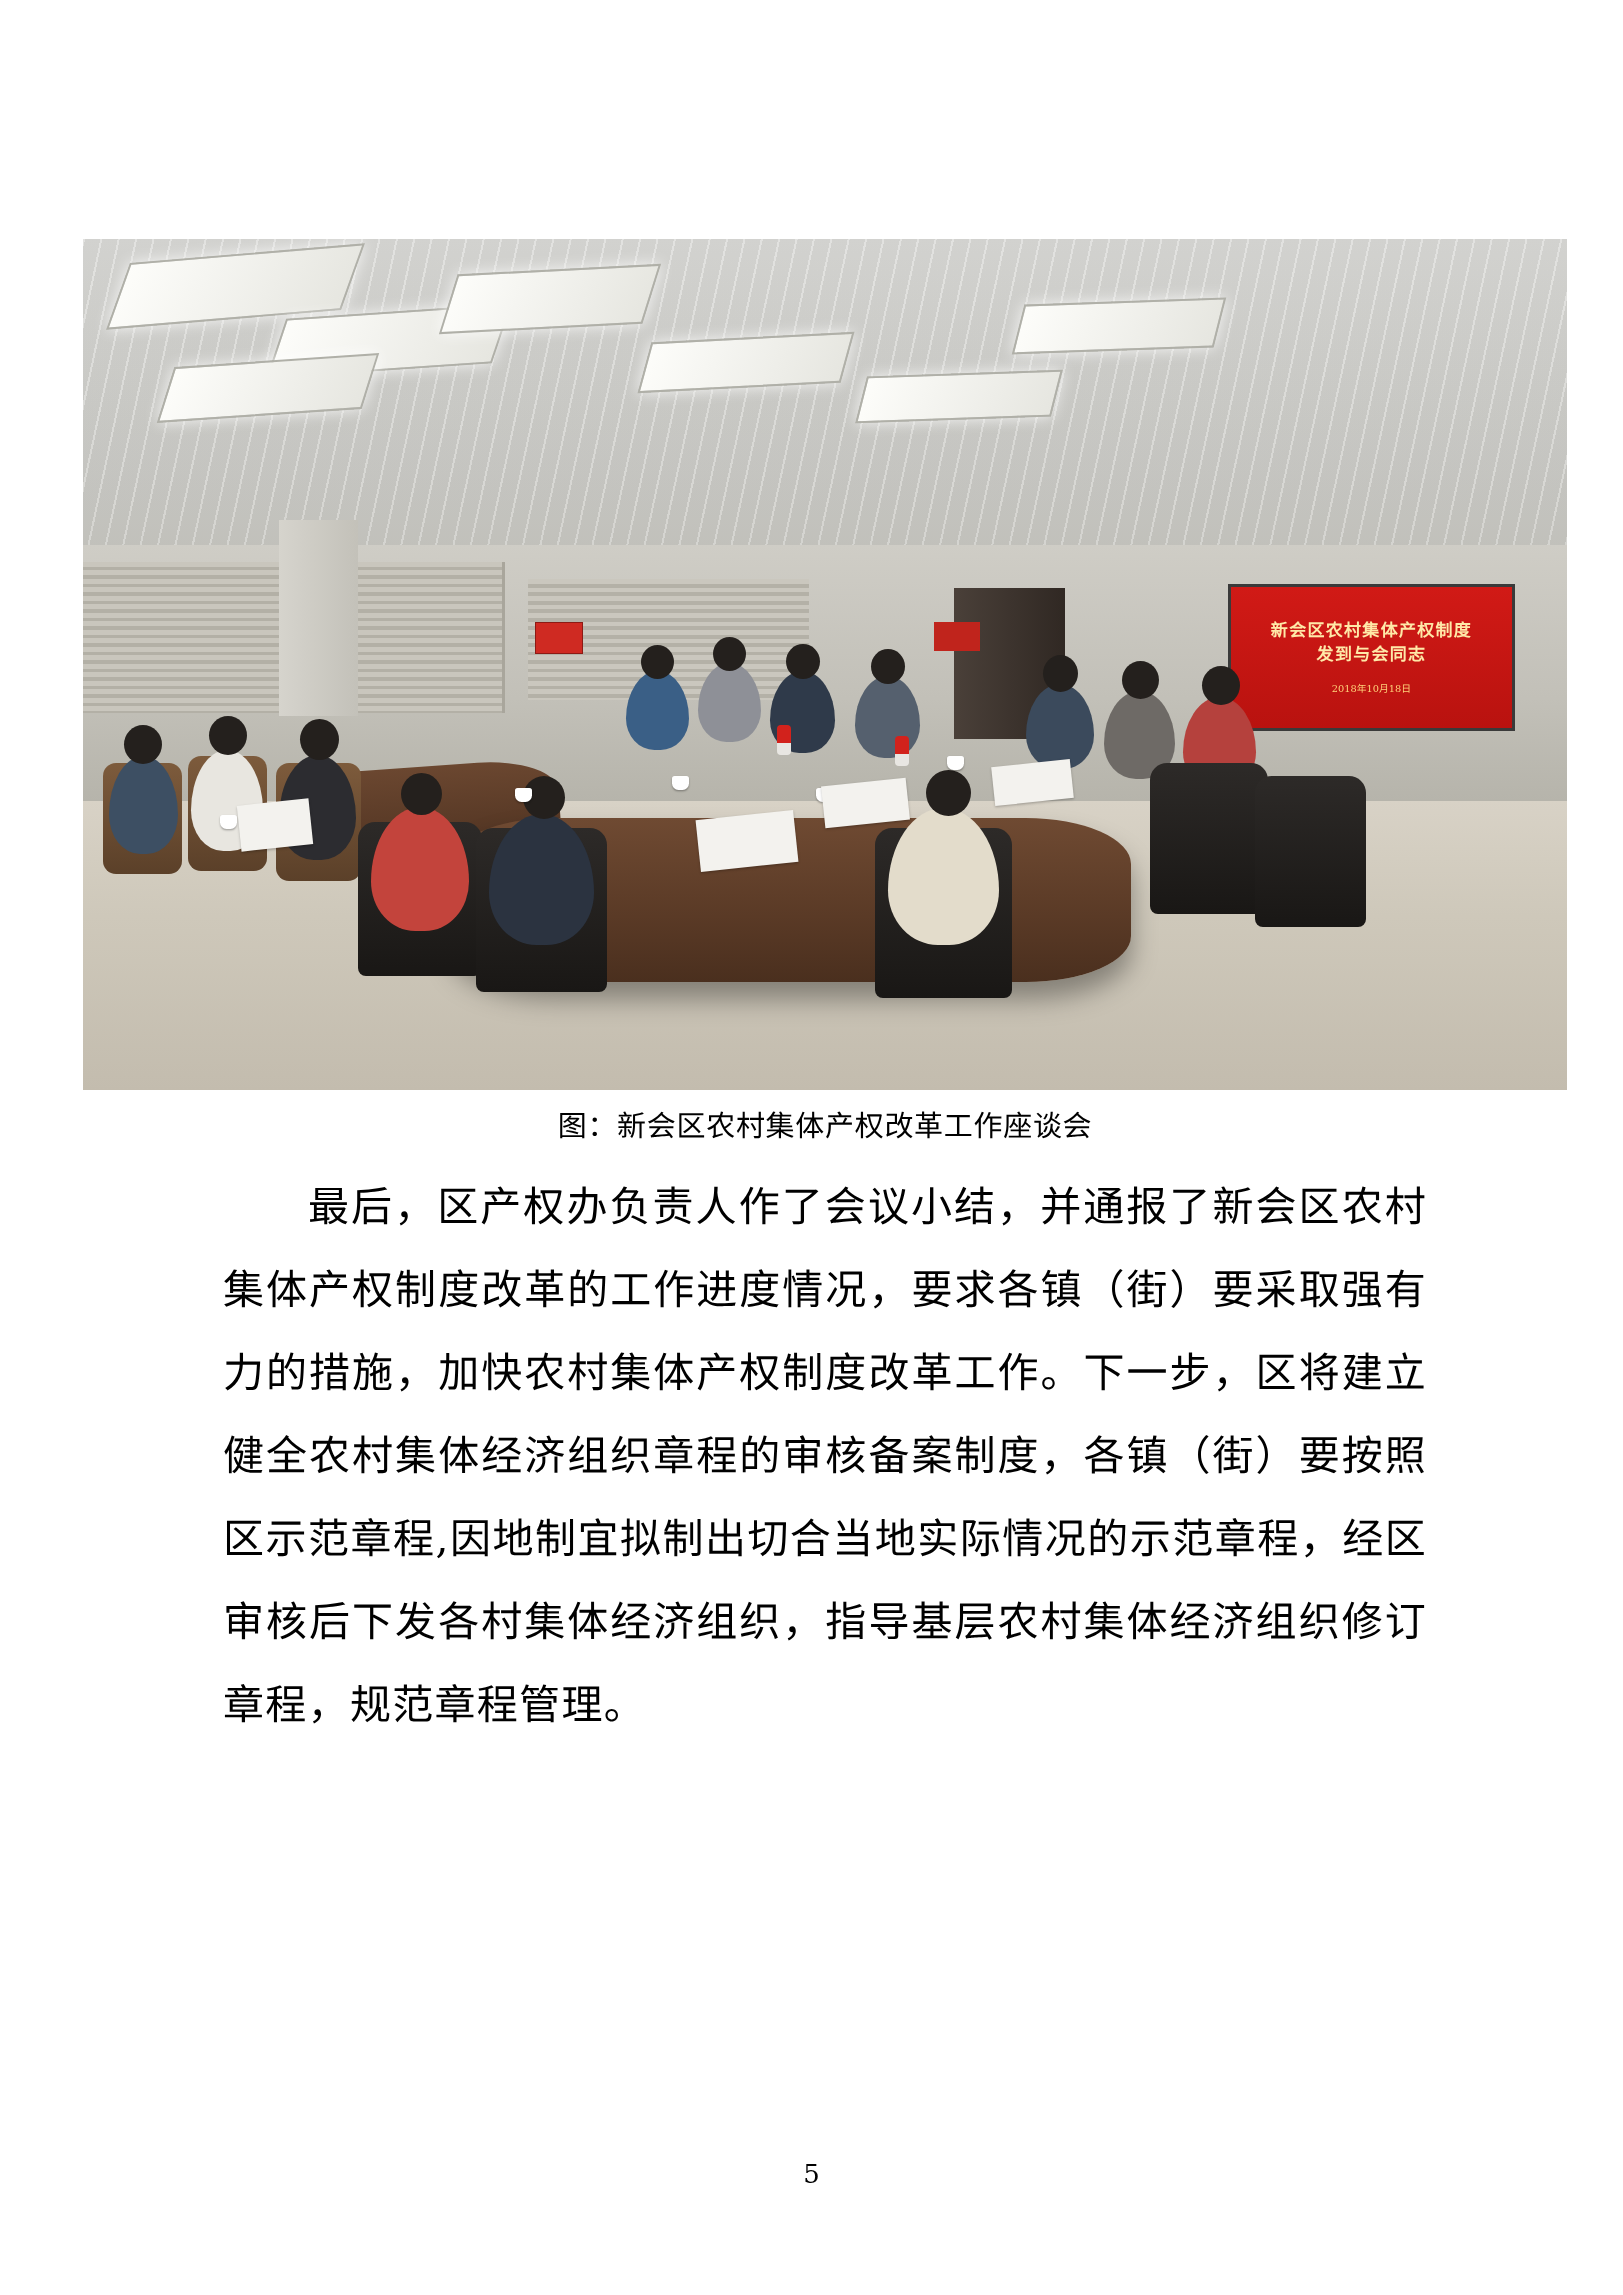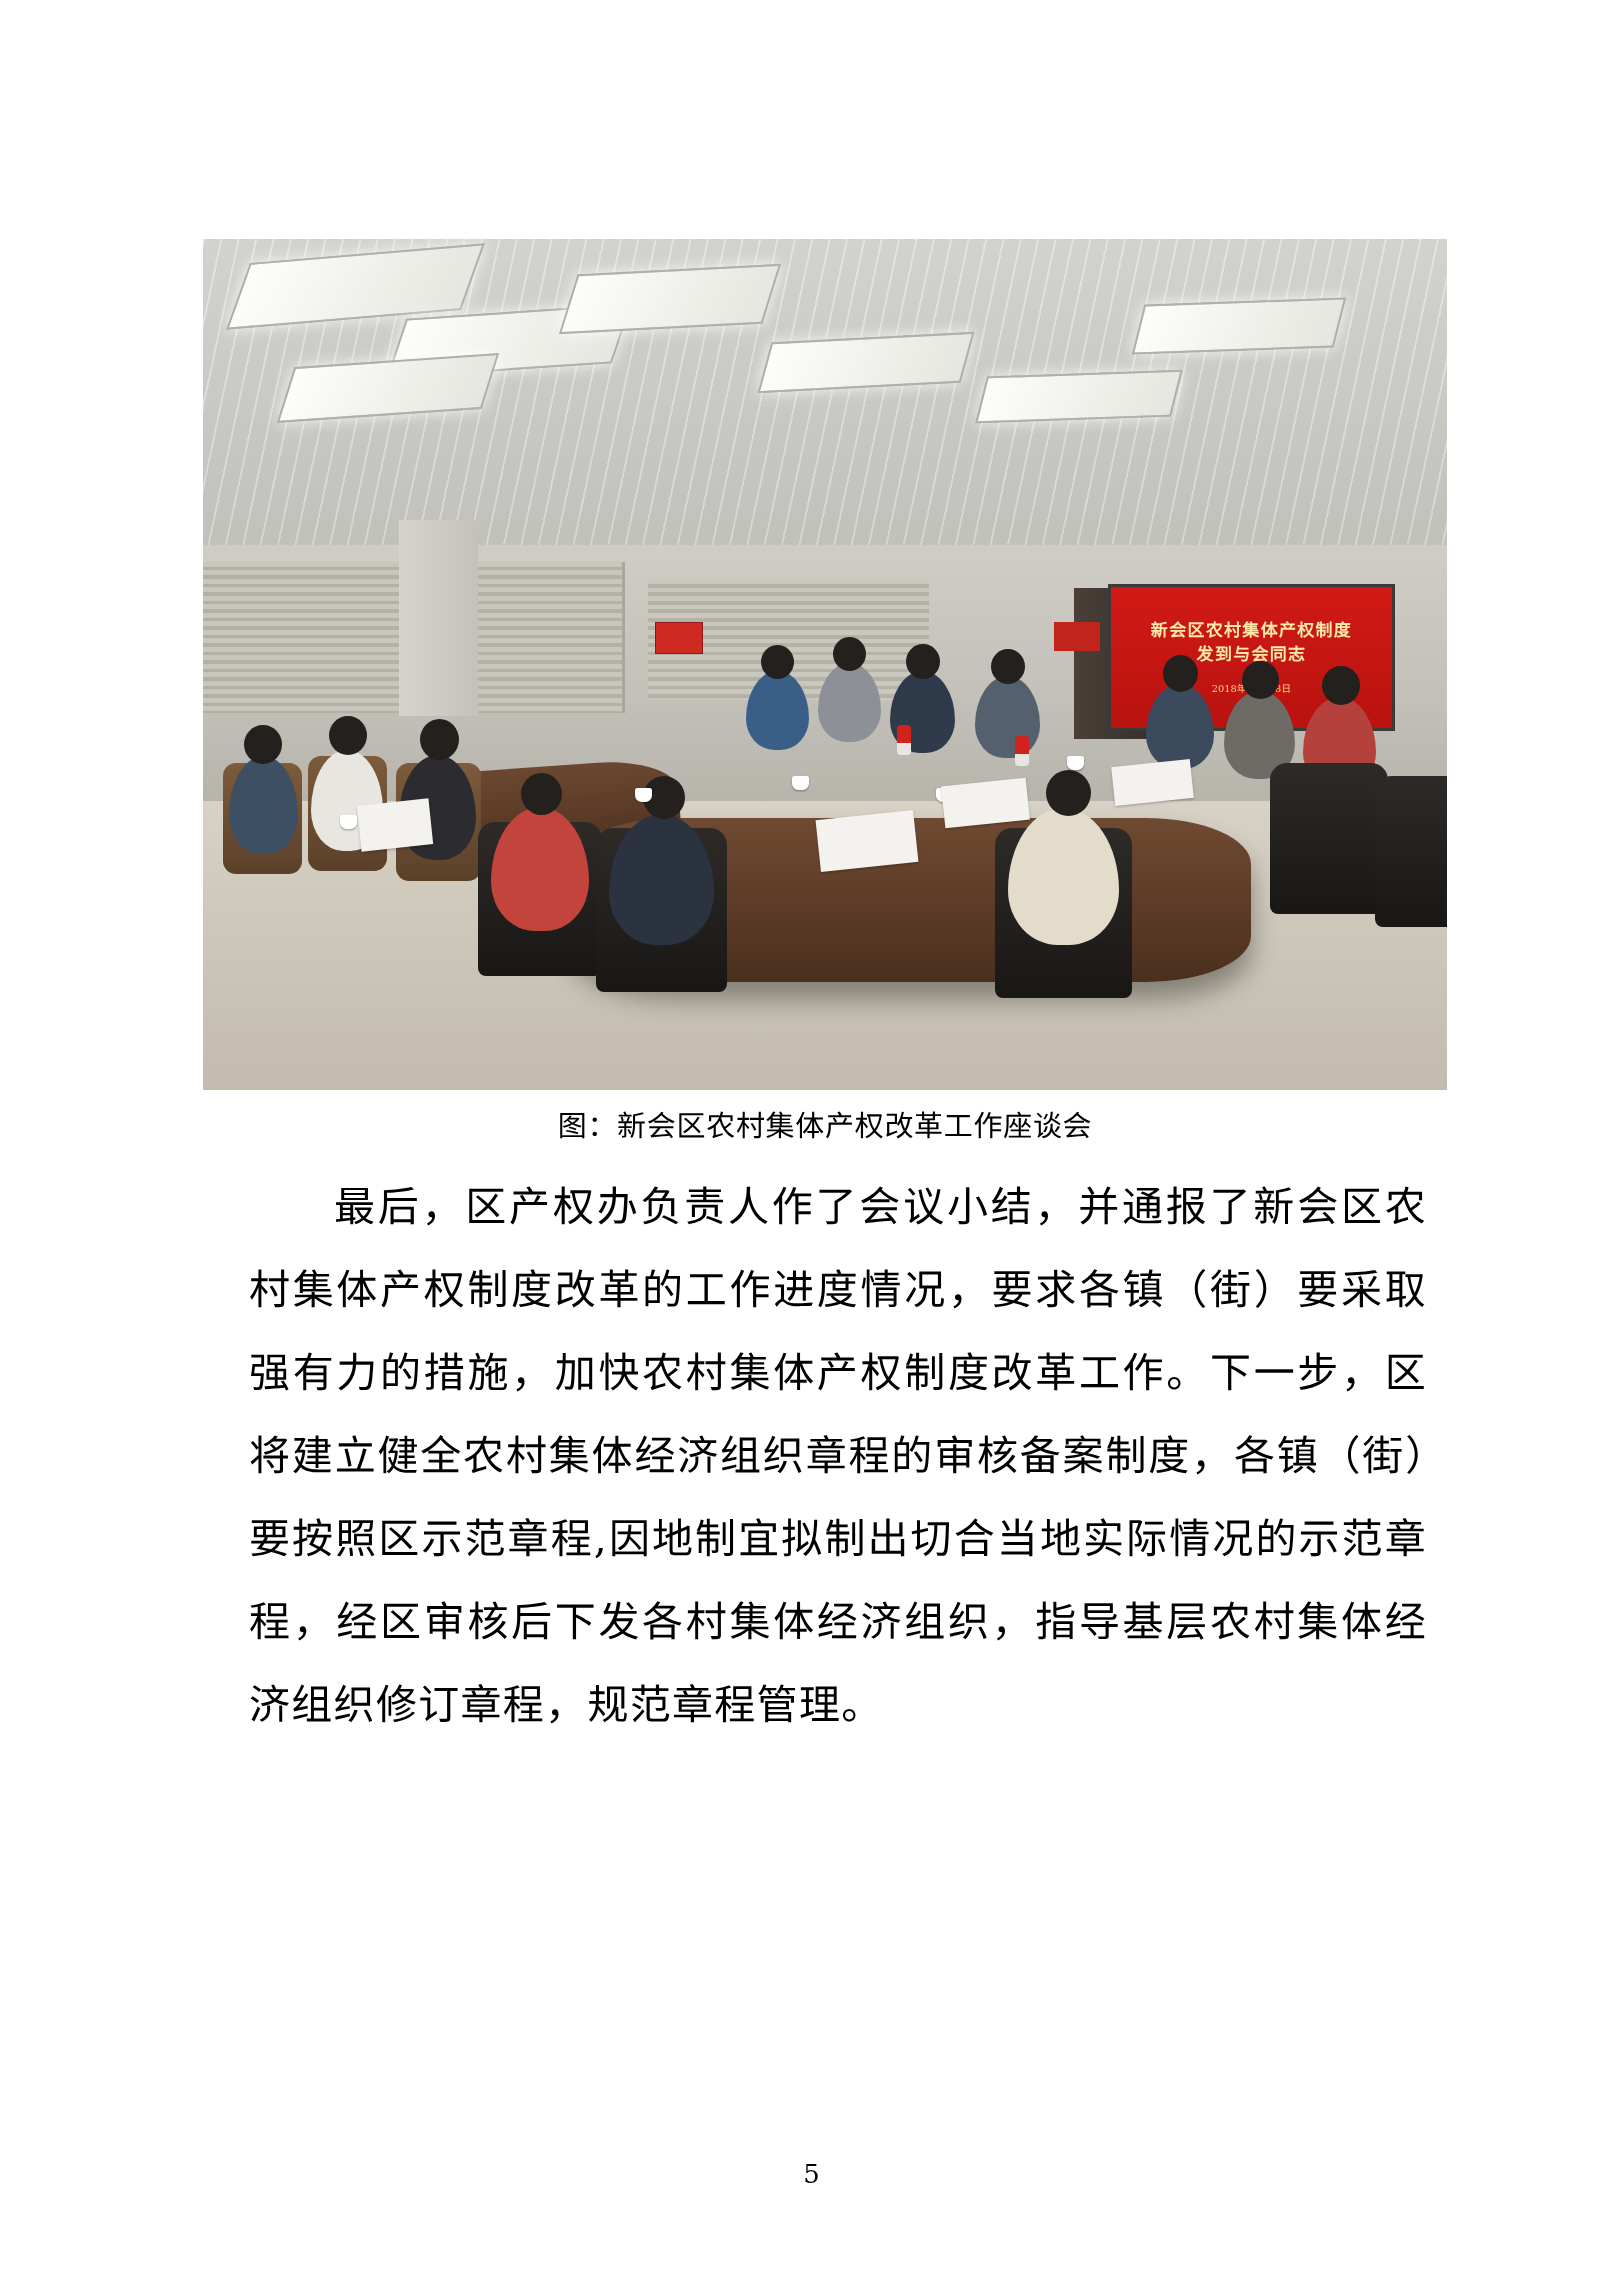--- a/index.html
+++ b/index.html
@@ -28,34 +28,33 @@
   .body-text {
     font-size: 41px;
     line-height: 83px;
     letter-spacing: 1.3px;
     text-align: justify;
     text-justify: inter-ideograph;
     margin: 0;
   }
   .body-text.indent {
     text-indent: 85px;
-    margin-left: 26px;
   }
 
   
   .figure-block {
     margin-top: 43px;
     width: 100%;
     display: flex;
     flex-direction: column;
     align-items: center;
   }
   .photo {
     position: relative;
-    width: 1244px;
+    width: 1484px;
     height: 851px;
     overflow: hidden;
     background: #14b8a6;
   }
   .figure-caption {
     margin-top: 17px;
     font-size: 29px;
     line-height: 39px;
     letter-spacing: 0.7px;
     text-align: center;

